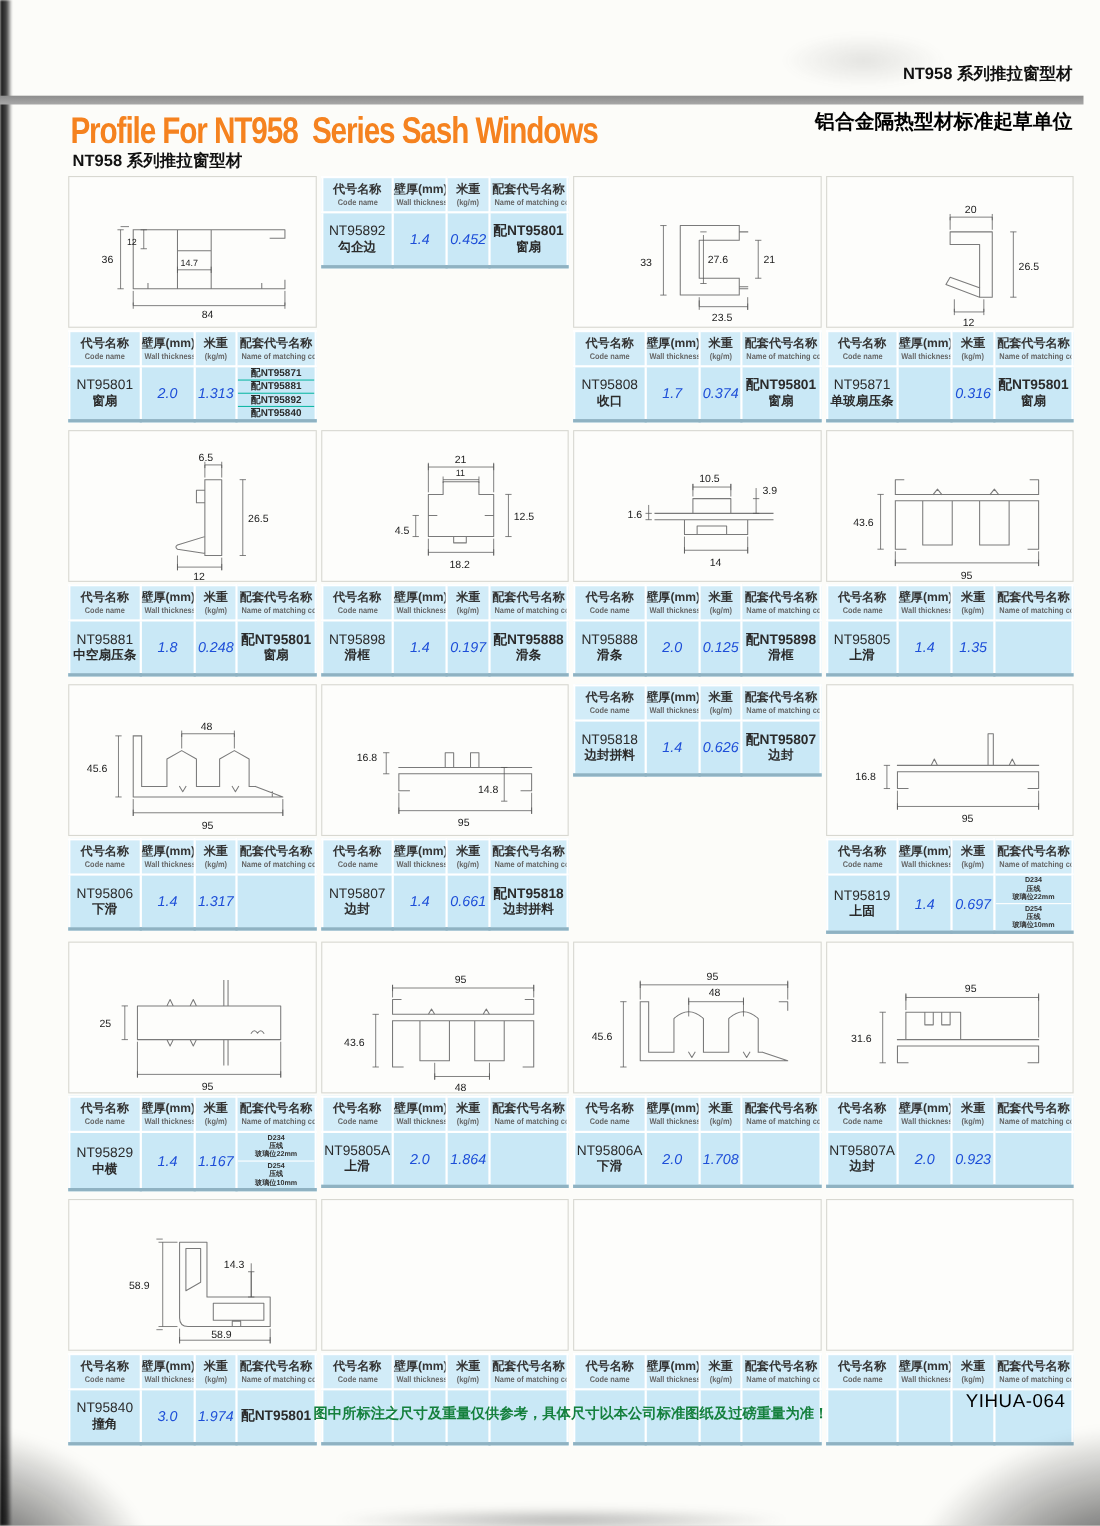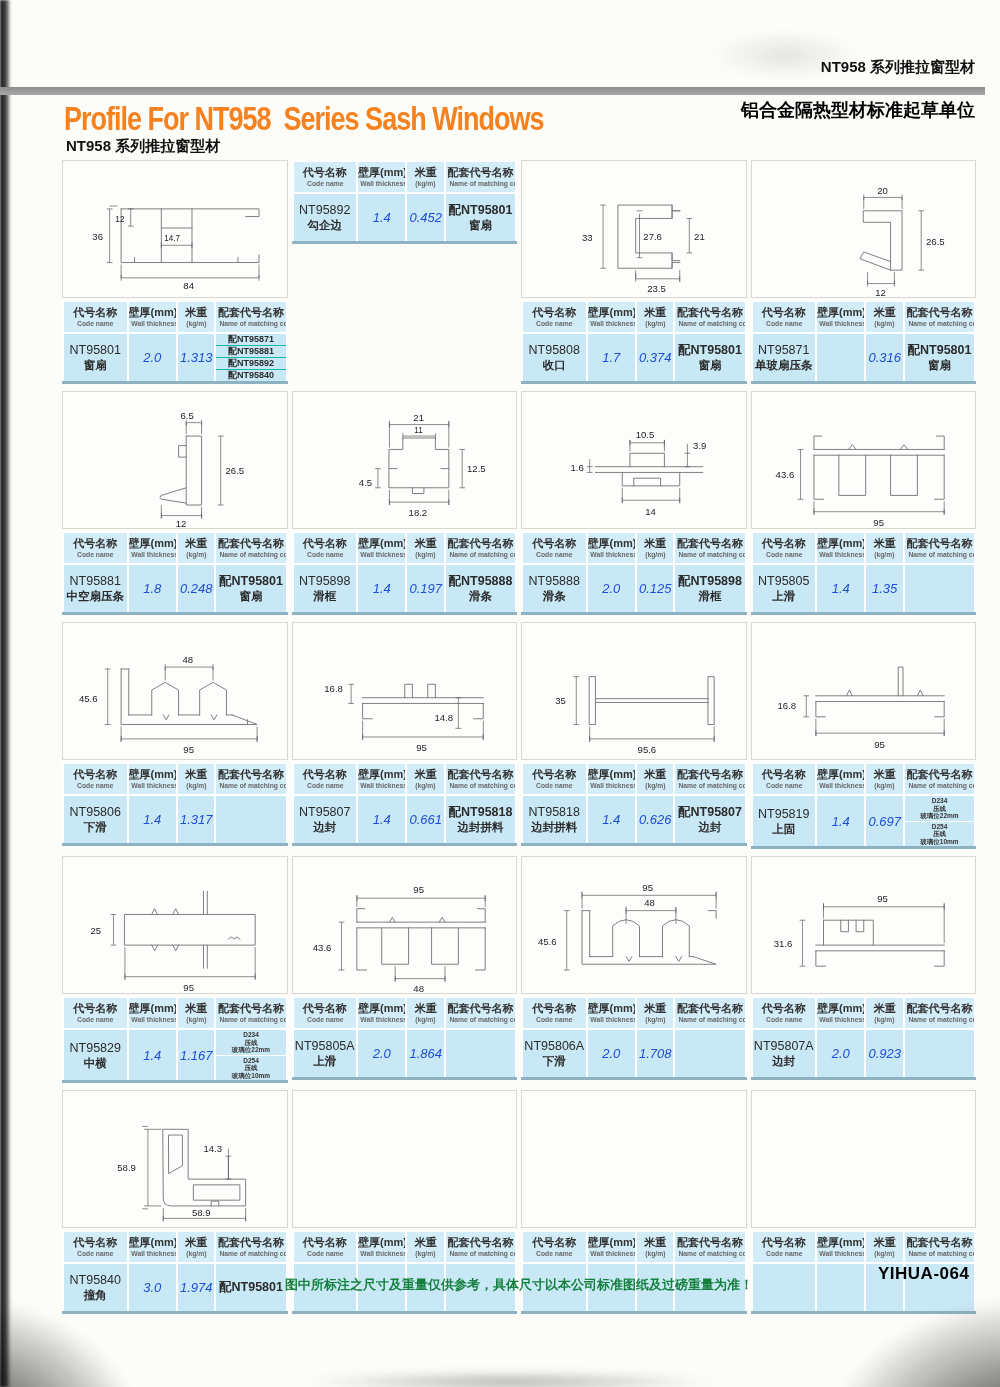--- a/index.html
+++ b/index.html
@@ -43,21 +43,21 @@
   .spec td.val{font-size:13px;color:#1d4ed8;font-style:italic;}
   .m-code{font-size:12.5px;font-weight:bold;color:#2b2b2b;line-height:15px;white-space:nowrap;}
   .m-name{font-size:11.5px;font-weight:bold;color:#2b2b2b;line-height:14px;white-space:nowrap;}
   .m-item{font-size:9px;font-weight:bold;color:#2b2b2b;line-height:11px;border-top:1px solid #14b8a6;white-space:nowrap;}
   .m-item:first-child{border-top:none;text-align:center;}
   .m-glass{font-size:6.5px;font-weight:bold;color:#333;line-height:7.5px;}
   .m-glass .g{padding:1px 0;}
   .m-glass .g + .g{border-top:1px solid #fff;}
   
   .footer-note{position:absolute;left:62px;top:1276px;width:914px;text-align:center;font-size:13px;font-weight:bold;color:#15803d;}
-  .page-code{position:absolute;left:878px;top:1264px;font-size:17px;font-weight:bold;letter-spacing:.5px;color:#000;}
+  .page-code{position:absolute;left:878px;top:1264px;font-size:17px;font-weight:normal;letter-spacing:.5px;color:#000;}
 </style>
 </head>
 <body>
 
 <div class="page">
 
   <div class="art edge-left"></div>
   <div class="art smudge-tr"></div>
 
   <div class="top-tag">NT958 系列推拉窗型材</div>
@@ -533,28 +533,20 @@
           <td class="c4">
                 <div class="m-code">配NT95818</div>
                 <div class="m-name">边封拼料</div>
               </td>
         </tr>
           </tbody>
       </table>
     </div>
 
     <div class="cell">
-      <div class="drawing">
-        <svg viewBox="0 0 224 142">
-          <path class="o" d="M66,56 h6 V106 h-6 Z M190,56 h6 V106 h-6 Z M72,79 H190 M72,83 H190"></path>
-          <path class="d" d="M49,56 h6 M52,56 V106 M49,106 h6 M66,108 V124 M196,108 V124 M66,118 v6 M66,121 H196 M196,118 v6"></path>
-          <text x="30" y="85">35</text>
-          <text x="116" y="136">95.6</text>
-        </svg>
-      </div>
       <table class="spec">
         <thead>
             <tr>
           <th class="c1">
                 <span class="cn">代号名称</span>
                 <span class="en">Code name</span>
               </th>
           <th class="c2">
                 <span class="cn">壁厚(mm)</span>
                 <span class="en">Wall thickness</span>

